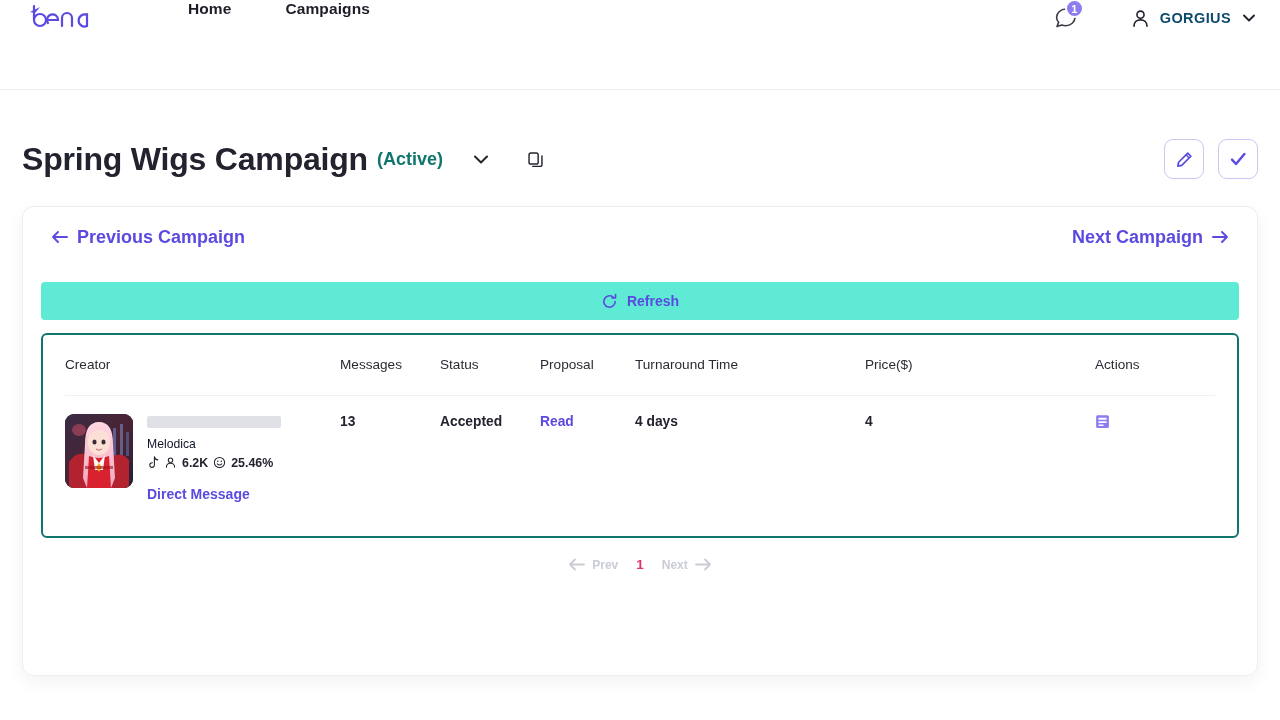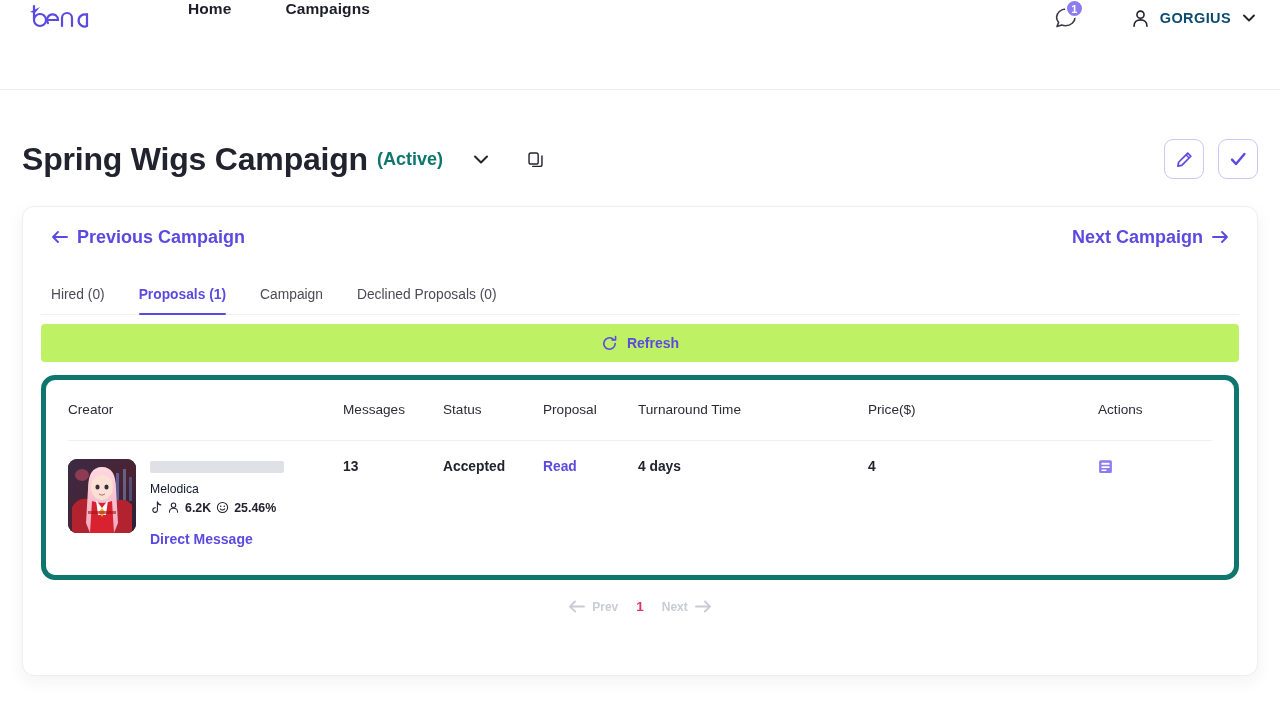--- a/index.html
+++ b/index.html
@@ -188,41 +188,41 @@
   .tab.active::after {
     content: "";
     position: absolute;
     left: 0; right: 0; bottom: -1px;
     height: 2.5px;
     background: #5b4ae0;
     border-radius: 2px;
   }
 
   .refresh-bar {
-    margin-top: 9px;
+    margin-top: 15px;
     height: 38px;
-    background: #bef264;
+    background: #5eead4;
     border-radius: 4px;
     display: flex;
     align-items: center;
     justify-content: center;
     gap: 9px;
     cursor: pointer;
   }
   .refresh-label {
     color: #5b4ae0;
     font-size: 14px;
     font-weight: bold;
   }
 
   
   .table-card {
     margin-top: 13px;
-    border: 5px solid #0f766e;
-    border-radius: 14px;
+    border: 2px solid #0f766e;
+    border-radius: 6px;
     padding: 0 22px;
     height: 205px;
     overflow: hidden;
   }
   table { width: 100%; border-collapse: collapse; table-layout: fixed; }
   th {
     text-align: left;
     font-size: 13.6px;
     font-weight: normal;
     color: #2b2b35;
@@ -410,26 +410,20 @@
     <div class="camp-link next">
       <span>Next Campaign</span>
       <span>
         <svg width="18" height="16" viewBox="0 0 18 16">
           <path d="M2 8 L16 8 M11 3 L16 8 L11 13" fill="none" stroke="#5b4ae0" stroke-width="1.9" stroke-linecap="round" stroke-linejoin="round"></path>
         </svg>
       </span>
     </div>
   </div>
 
-  <div class="tabs">
-    <div class="tab">Hired (0)</div>
-    <div class="tab active">Proposals (1)</div>
-    <div class="tab">Campaign</div>
-    <div class="tab">Declined Proposals (0)</div>
-  </div>
 
   <div class="refresh-bar">
     <span>
       <svg width="17" height="17" viewBox="0 0 18 18">
         <path d="M15 9 A6 6 0 1 1 12.6 4.2" fill="none" stroke="#5b4ae0" stroke-width="1.7" stroke-linecap="round"></path>
         <path d="M15.4 1.6 L15.4 5.2 L11.8 5.2" fill="none" stroke="#5b4ae0" stroke-width="1.7" stroke-linecap="round" stroke-linejoin="round"></path>
       </svg>
     </span>
     <span class="refresh-label">Refresh</span>
   </div>

